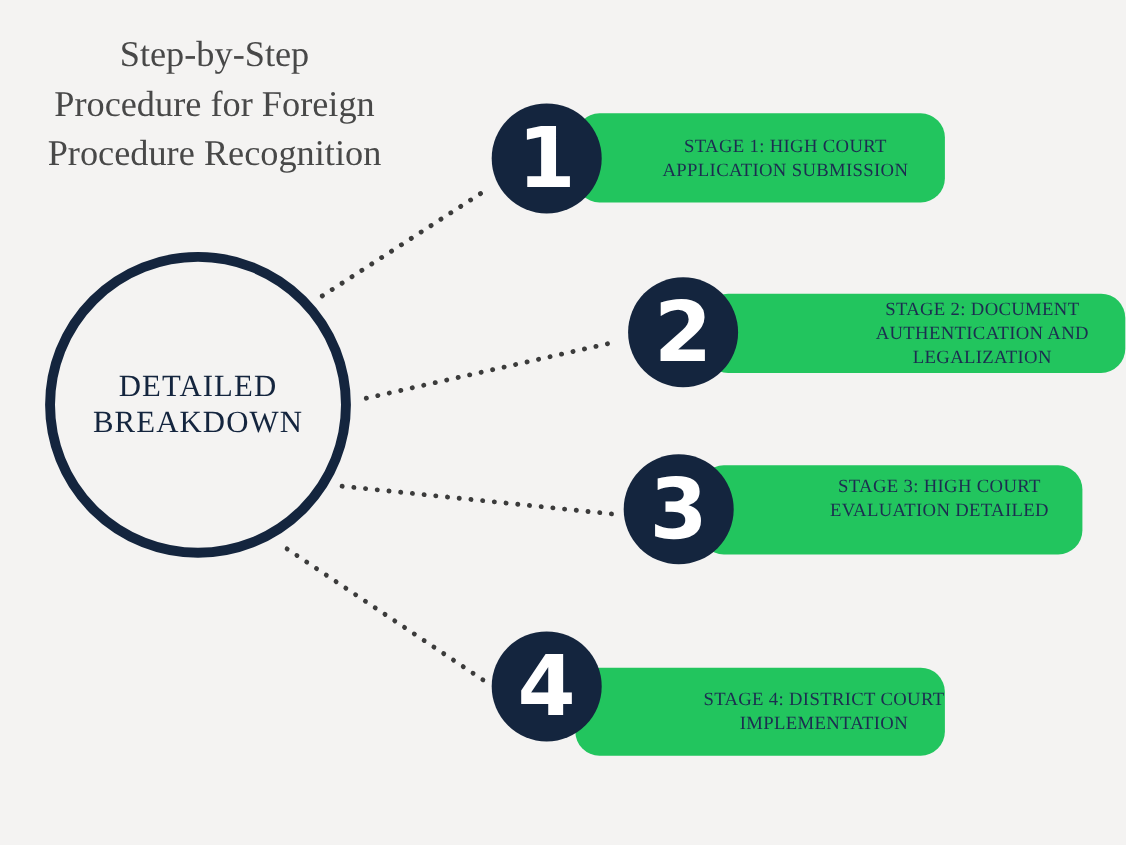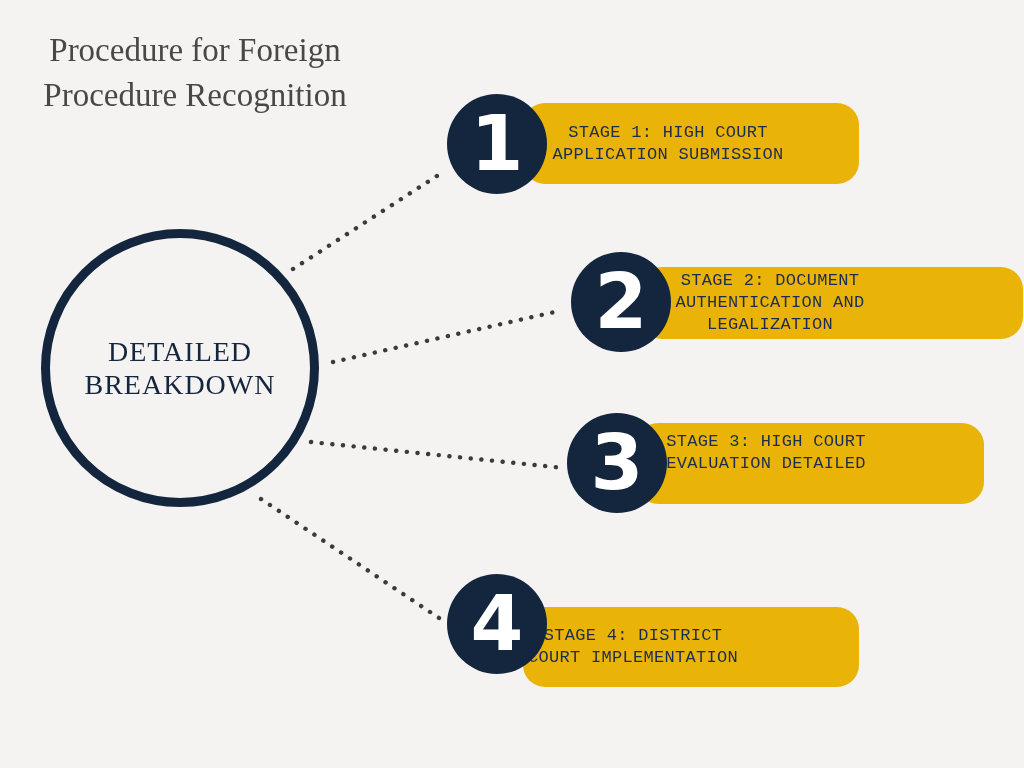--- a/index.html
+++ b/index.html
@@ -62,26 +62,25 @@
     stroke: #3b3b3b;
     stroke-width: 4.4;
     stroke-linecap: round;
     stroke-dasharray: 0.1 10.6;
     fill: none;
   }
 
   
   .pill {
     position: absolute;
-    background: #eab308;
+    background: #22c55e;
     border-radius: 22px;
     display: flex;
     align-items: center;
-    justify-content: flex-start;
-    font-family: Liberation Mono, monospace;
+    justify-content: flex-end;
   }
   .pill-label {
     text-align: center;
     color: #1c2d50;
     font-size: 17px;
     line-height: 22px;
     letter-spacing: 0.3px;
   }
   .pill-1 { left: 523px; top: 103px; width: 336px; height: 81px; }
   .pill-2 { left: 640px; top: 267px; width: 383px; height: 72px; }
@@ -114,20 +113,21 @@
   .num-2 { left: 571px; top: 252px; }
   .num-3 { left: 567px; top: 413px; }
   .num-4 { left: 447px; top: 574px; }
 </style>
 </head>
 <body>
 
 <div class="canvas">
 
   <div class="title">
+    <div>Step-by-Step</div>
     <div>Procedure for Foreign</div>
     <div>Procedure Recognition</div>
   </div>
 
   <svg class="connectors" viewBox="0 0 1024 768" xmlns="http://www.w3.org/2000/svg">
     <line x1="293" y1="269" x2="443" y2="172"></line>
     <line x1="333" y1="362" x2="559" y2="311"></line>
     <line x1="311" y1="442" x2="564" y2="468"></line>
     <line x1="261" y1="499" x2="439" y2="618"></line>
   </svg>

